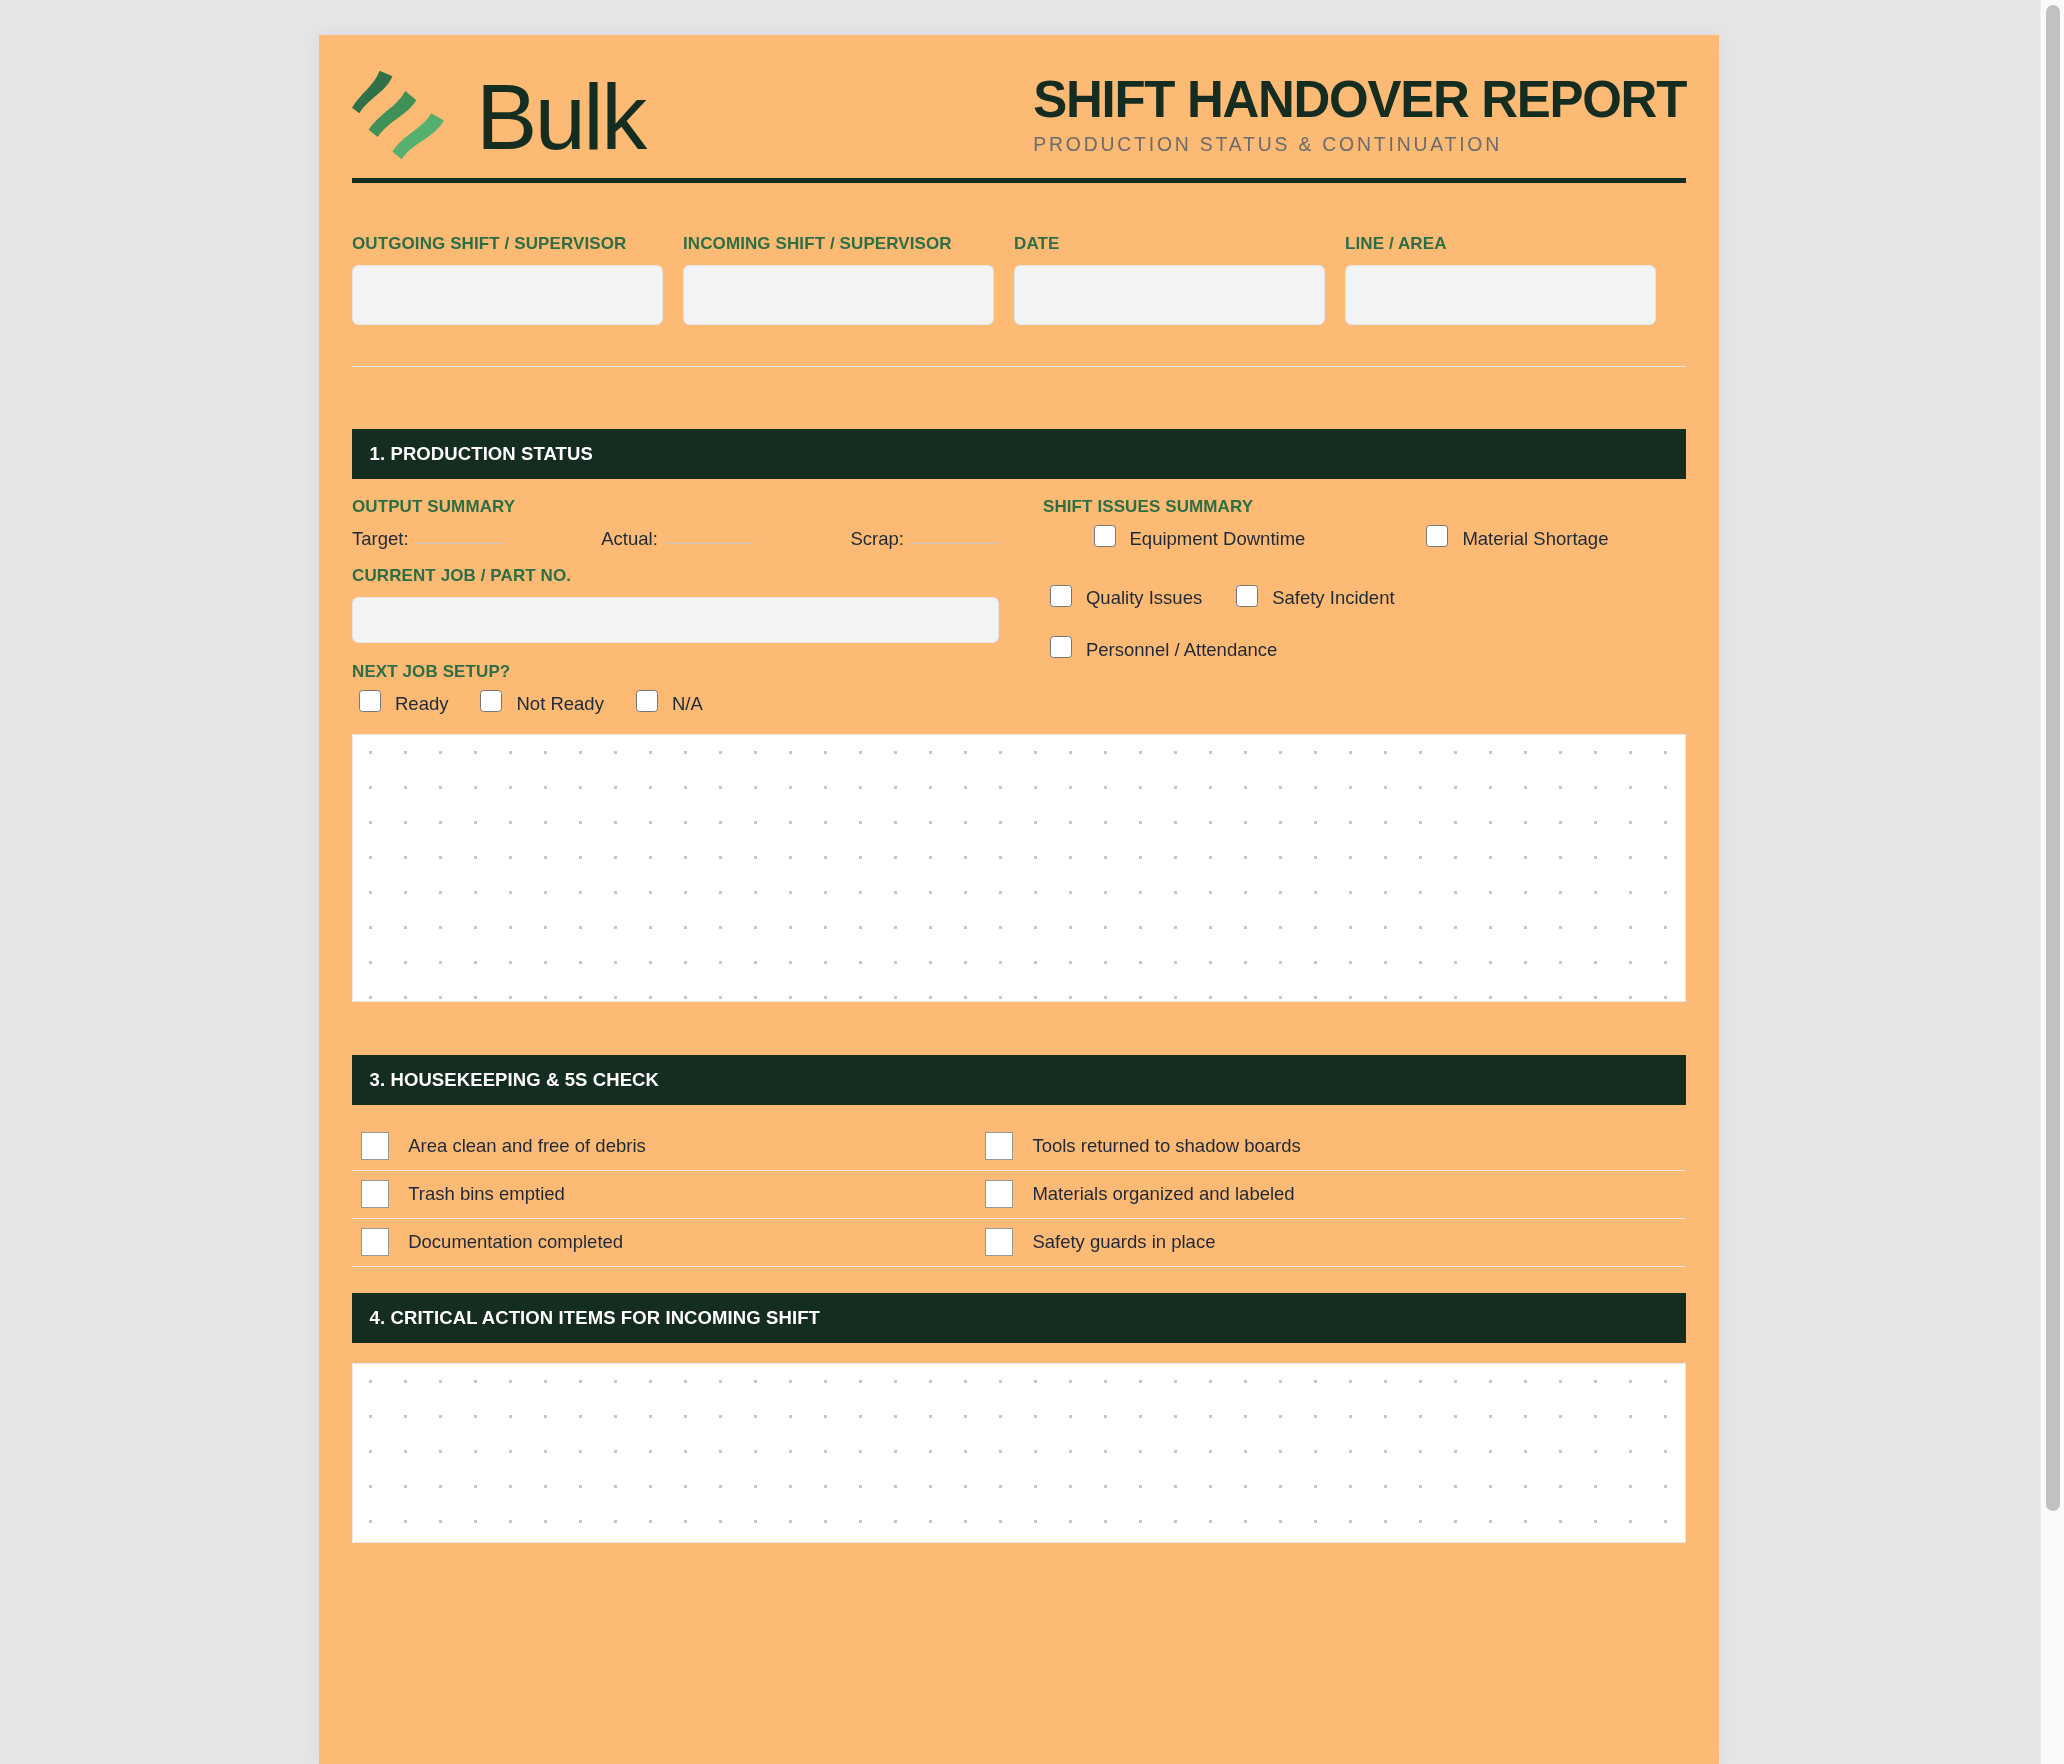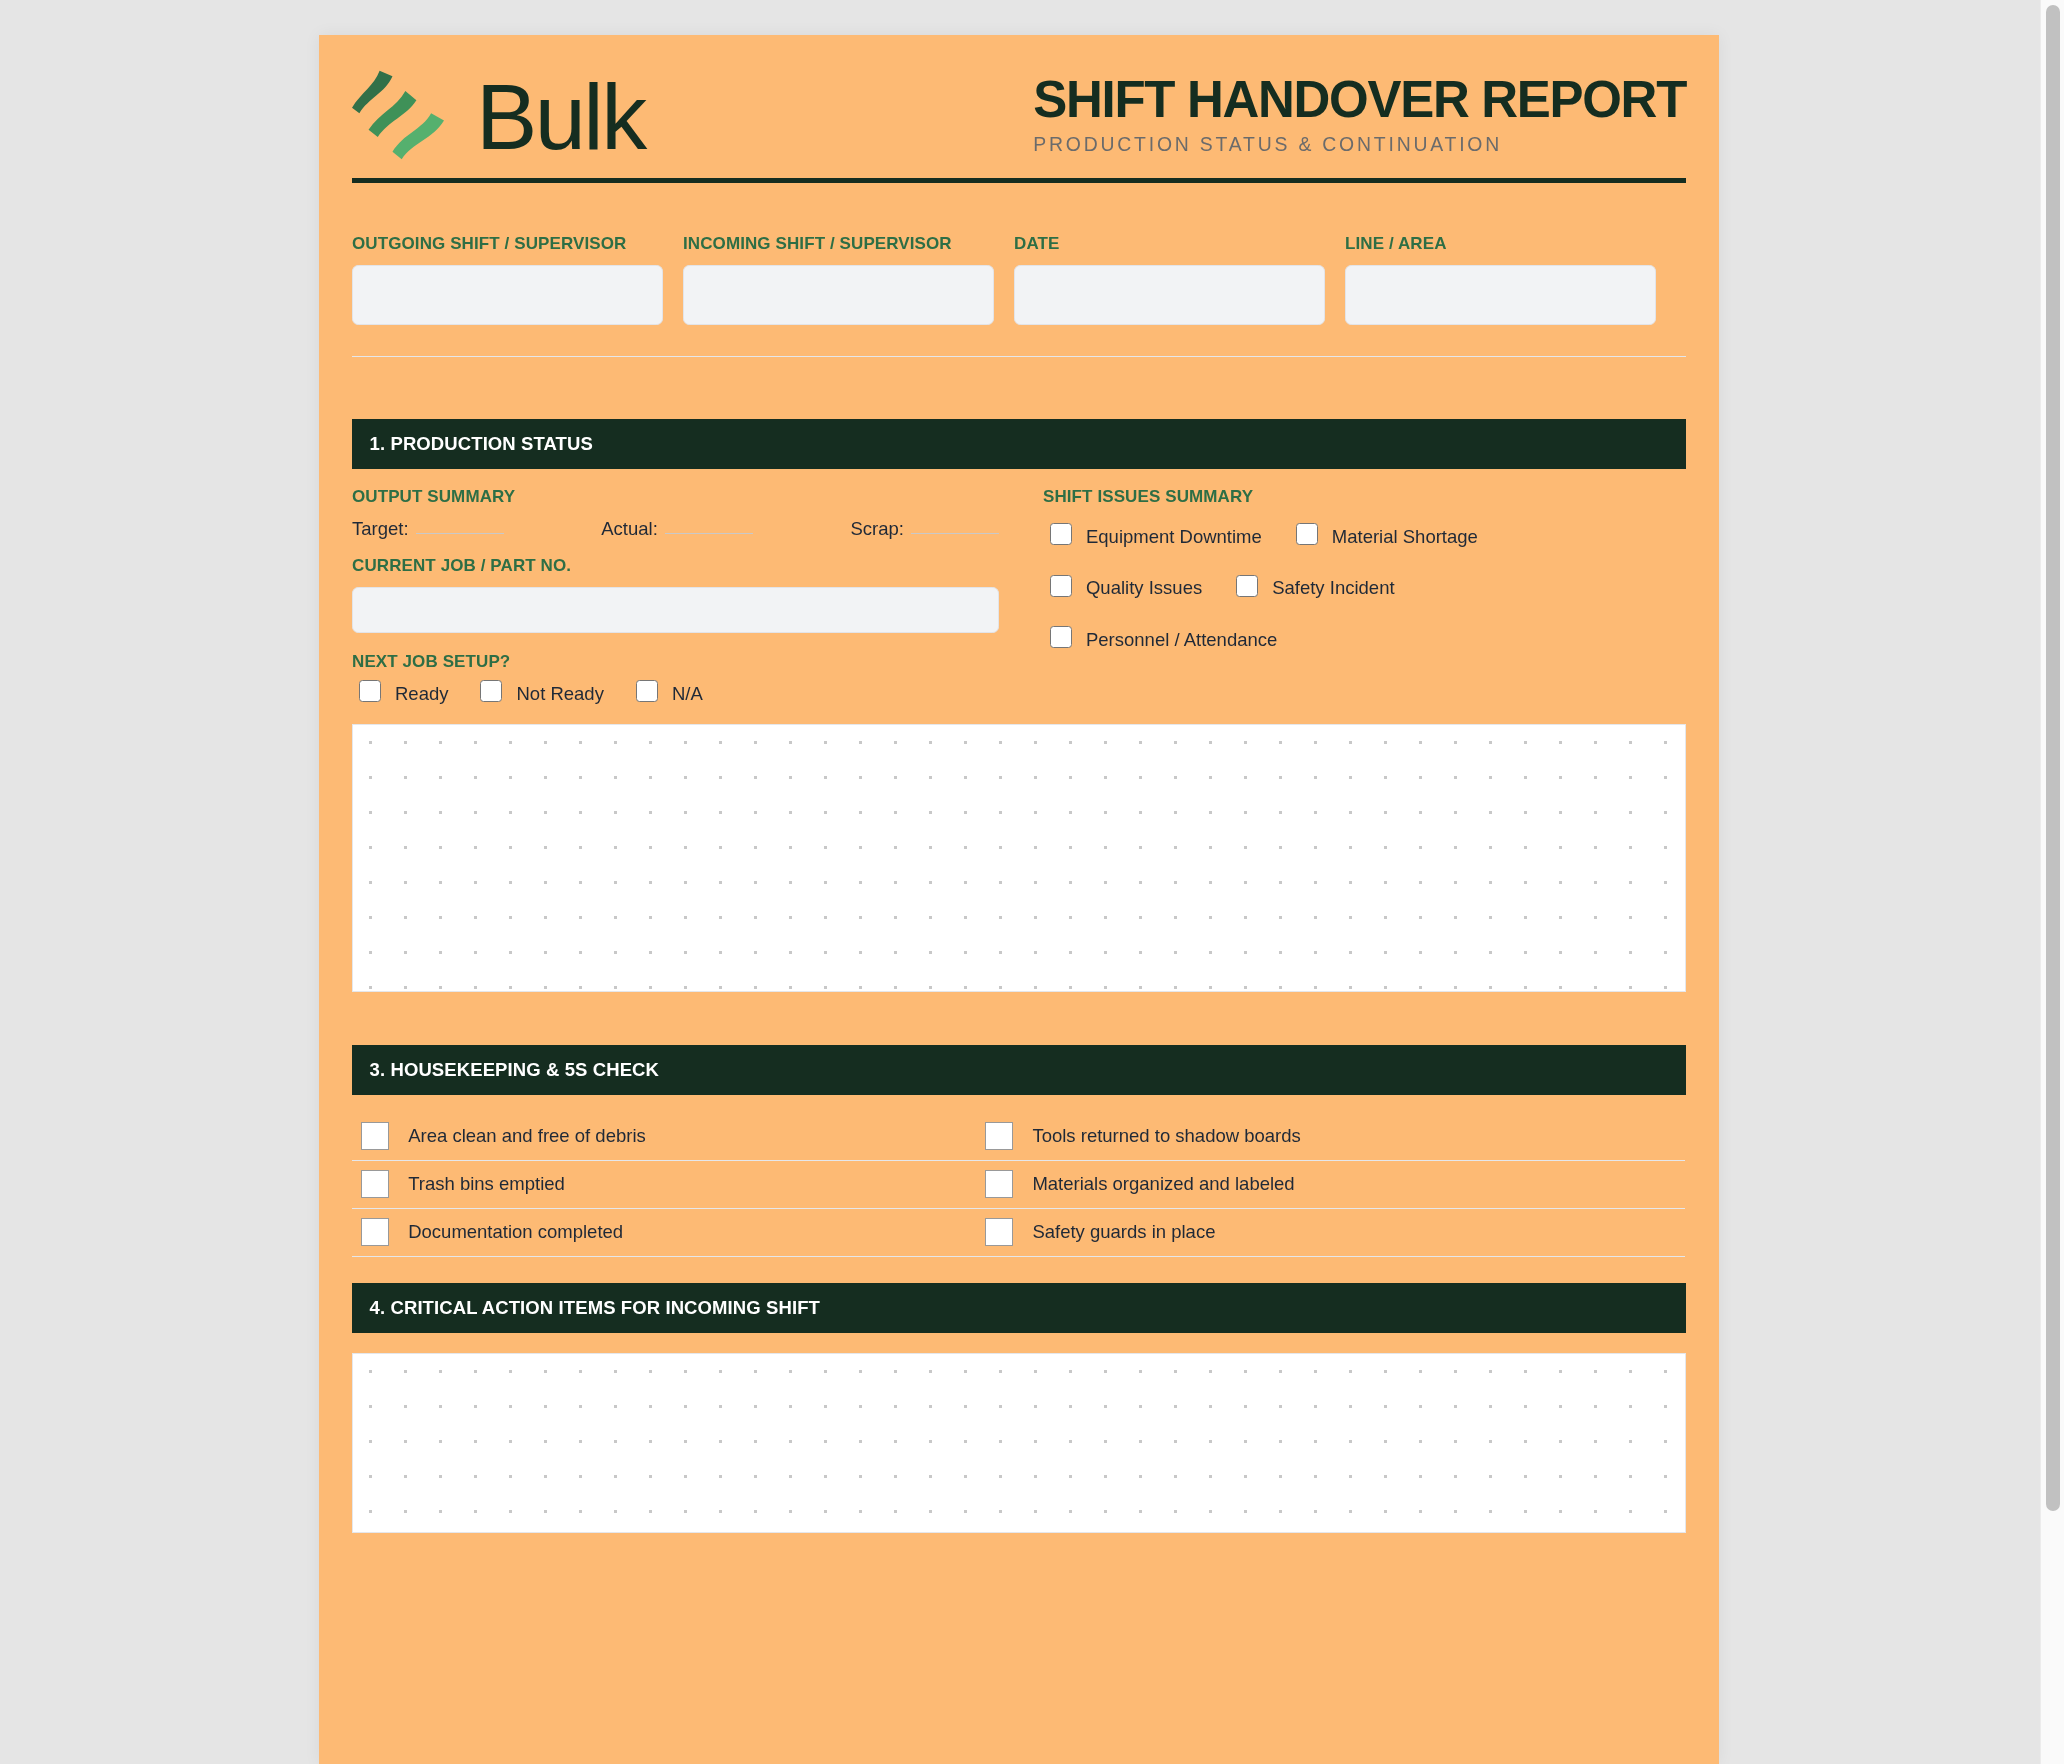--- a/index.html
+++ b/index.html
@@ -62,21 +62,21 @@
     font-size: 19.4px;
     color: #6b6b6b;
     letter-spacing: 2.8px;
     margin-top: 5.3px;
   }
   
   .meta {
     display: flex;
     gap: 20px;
     padding-top: 51px;
-    padding-bottom: 31px;
+    padding-bottom: 41px;
     border-bottom: 1.8px solid #e5e7eb;
   }
   .meta-field { width: 311px; }
   .field-label {
     font-size: 17px;
     font-weight: 700;
     color: #2e6e45;
     letter-spacing: 0.1px;
     margin-bottom: 10.6px;
     line-height: 1.2;
@@ -278,21 +278,21 @@
         </div>
         <div class="cb-item">
           <span class="cb"></span>
           <span>N/A</span>
         </div>
       </div>
     </div>
     <div class="prod-right">
       <div class="field-label">SHIFT ISSUES SUMMARY</div>
       <div class="issues">
-        <div class="check-row" style="margin-top:3.5px;">
+        <div class="check-row" style="margin-top:3.5px;flex-direction:column;">
           <div class="cb-item">
             <span class="cb"></span>
             <span>Equipment Downtime</span>
           </div>
           <div class="cb-item">
             <span class="cb"></span>
             <span>Material Shortage</span>
           </div>
         </div>
         <div class="check-row">

